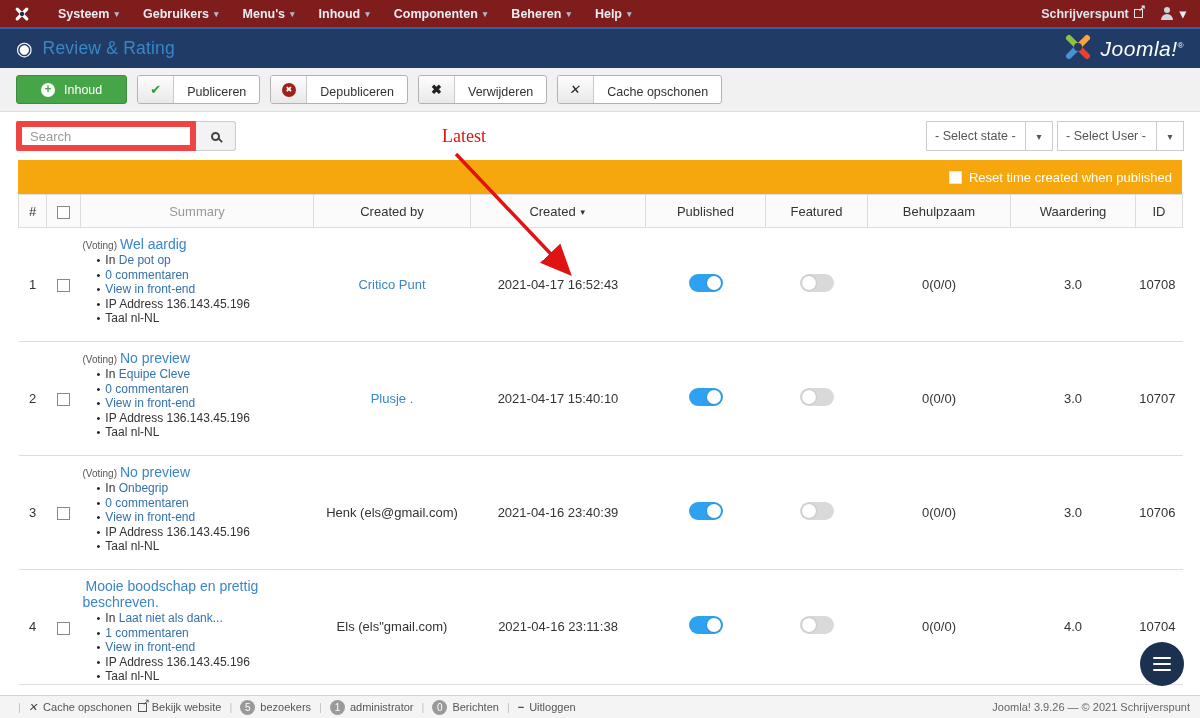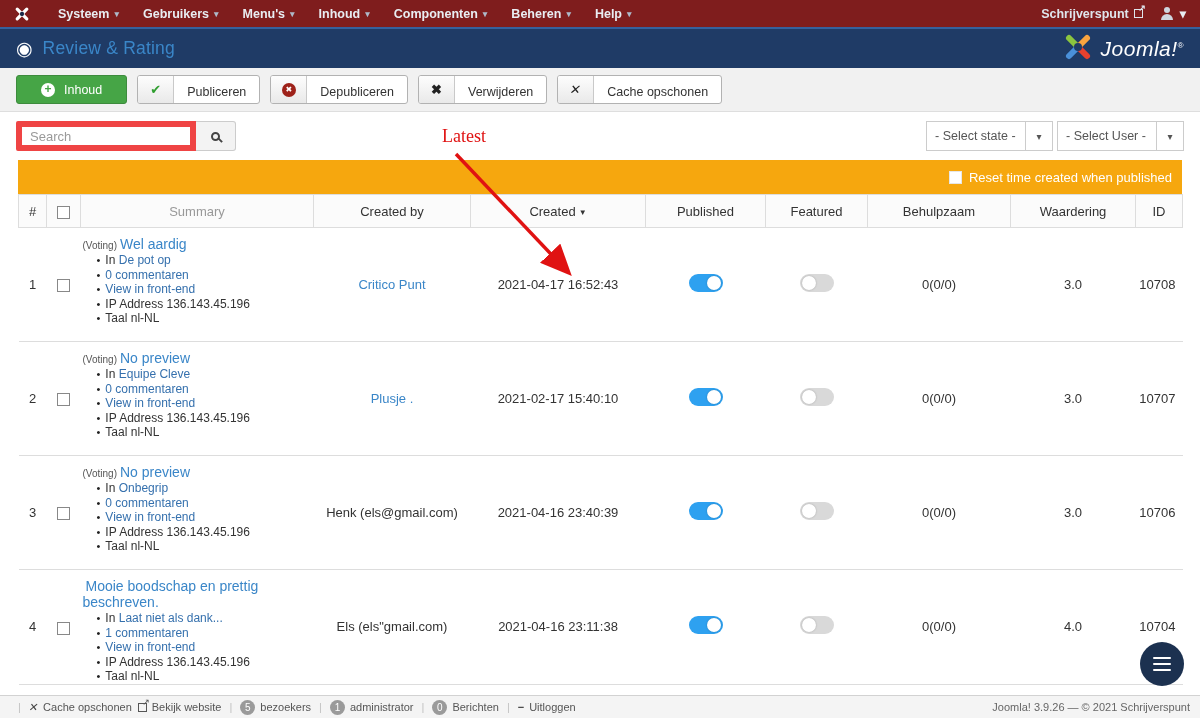--- a/index.html
+++ b/index.html
@@ -314,21 +314,21 @@
         <div><span class="voting">(Voting)</span><a class="title">No preview</a></div>
         <ul class="meta">
           <li><span>In</span> <a>Equipe Cleve</a></li>
           <li><a>0 commentaren</a></li>
           <li><a>View in front-end</a></li>
           <li><span>IP Address 136.143.45.196</span></li>
           <li><span>Taal nl-NL</span></li>
         </ul>
       </td>
       <td class="c-author"><span class="link">Plusje .</span></td>
-      <td class="c-date">2021-02-17 15:40:10</td>
+      <td class="c-date">2021-04-17 15:40:10</td>
       <td><span class="toggle on"><span class="knob"></span></span></td>
       <td><span class="toggle"><span class="knob"></span></span></td>
       <td>0(0/0)</td>
       <td>3.0</td>
       <td class="c-id">10707</td>
     </tr>
     <tr class="row">
       <td class="c-num">3</td>
       <td><input type="checkbox" style=""></td>
       <td class="c-sum">

